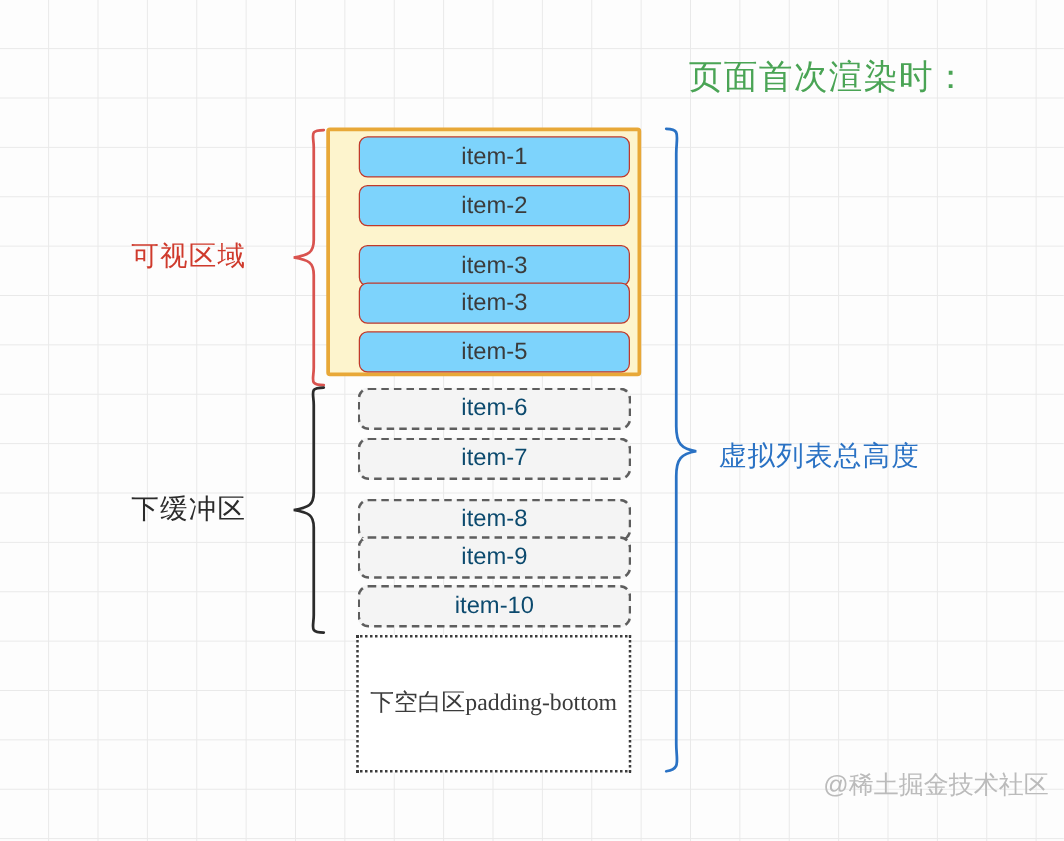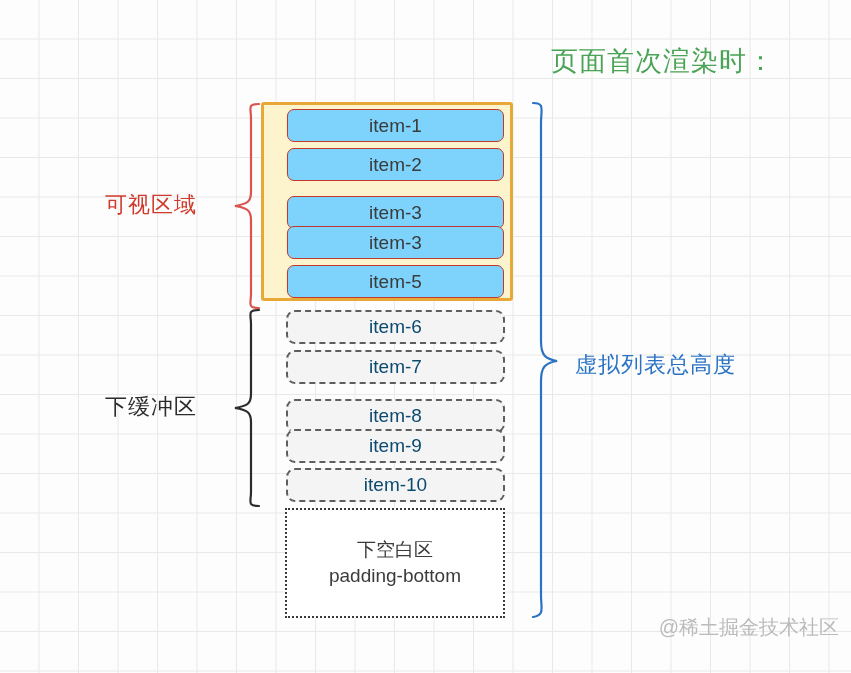--- a/index.html
+++ b/index.html
@@ -92,26 +92,27 @@
   #padding-box {
     position: absolute;
     left: 285px;
     top: 508px;
     width: 220px;
     height: 110px;
     box-sizing: border-box;
     background: #ffffff;
     border: 2px dotted #3b3b3b;
     display: flex;
-    flex-direction: column;
+    flex-direction: row;
     align-items: center;
     justify-content: center;
     color: #3b3b3b;
     font-size: 19px;
     line-height: 26px;
+    font-family: Liberation Serif, serif;
   }
 
   
   .brace-svg {
     position: absolute;
     overflow: visible;
   }
   .brace-path {
     fill: none;
     stroke-width: 2.2;

